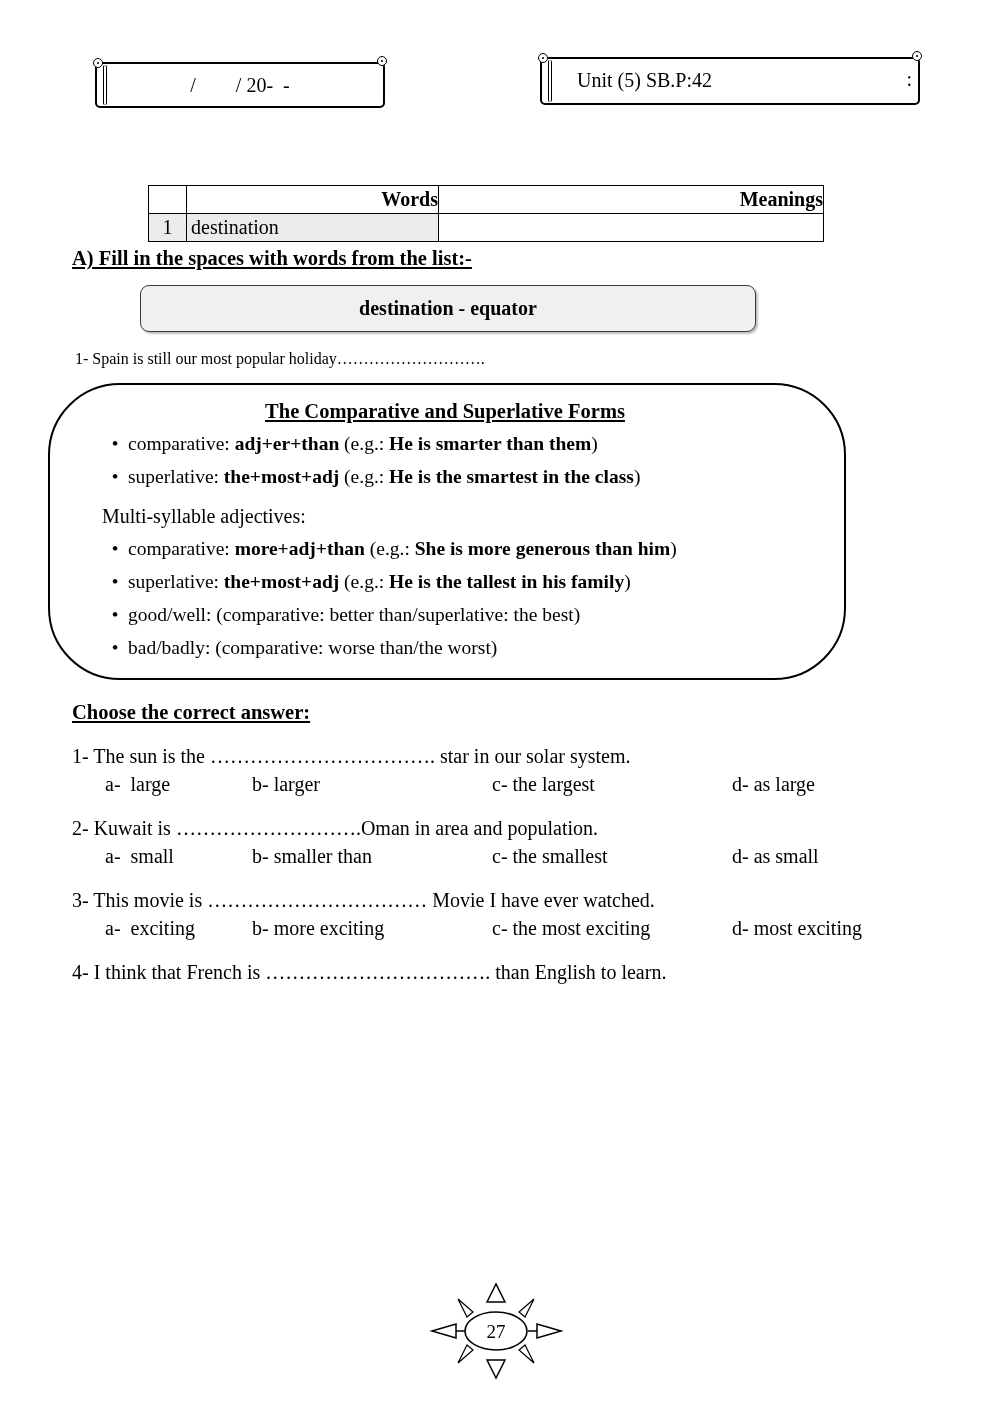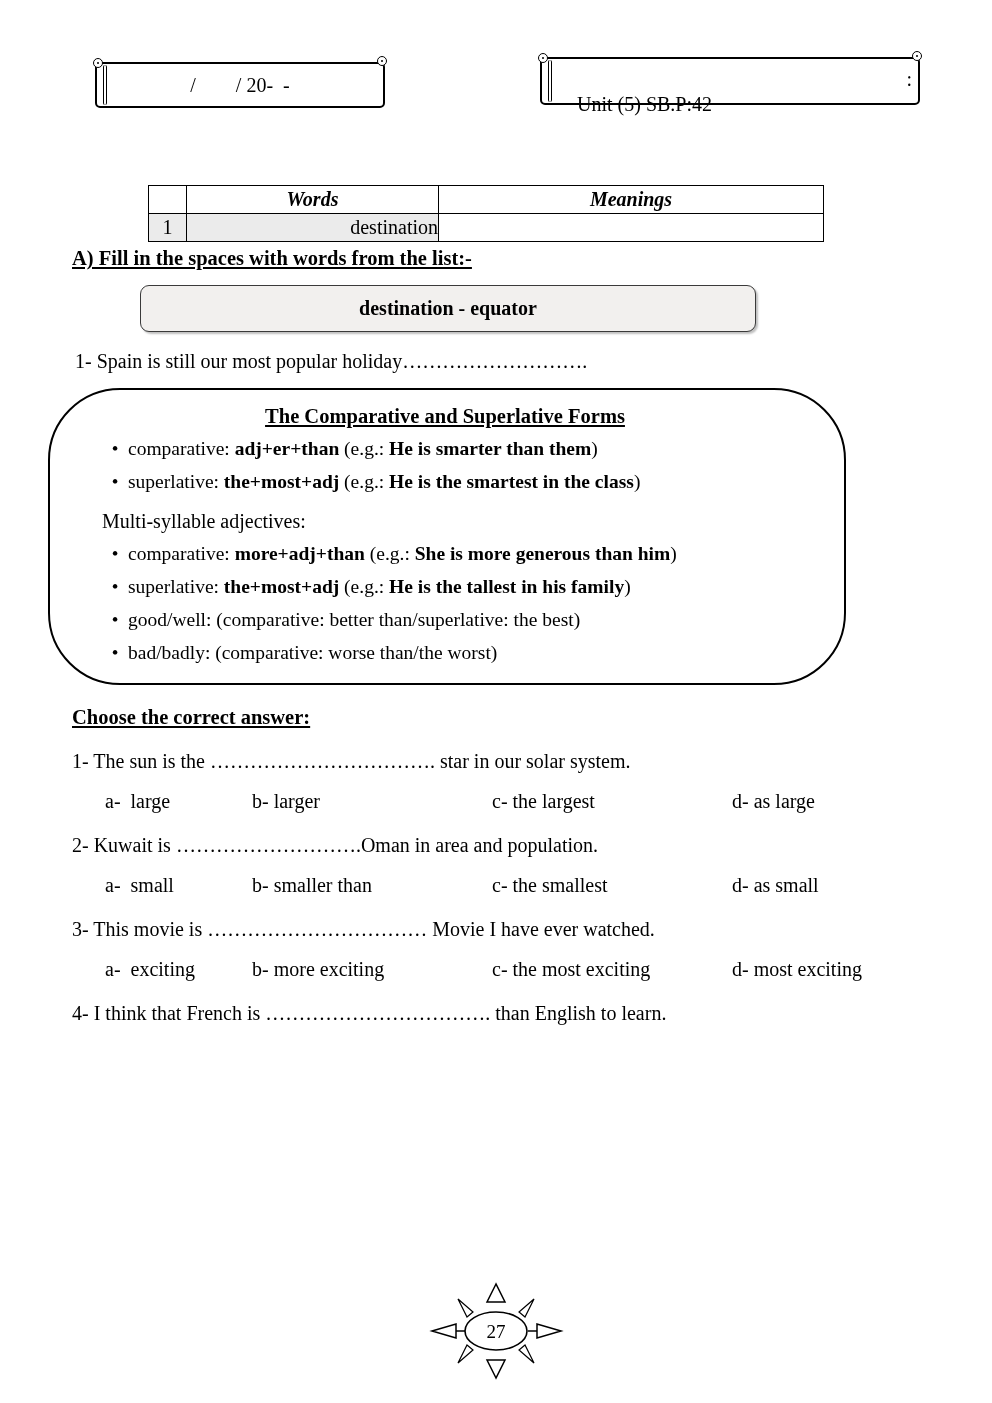--- a/index.html
+++ b/index.html
@@ -7,62 +7,62 @@
   body { font-family:"Liberation Serif", serif; color:#000; }
   .page { position:relative; width:992px; height:1403px; background:#fff; overflow:hidden; }
 
   
   .hdr { position:relative; height:185px; }
   .banner { position:absolute; border:2px solid #000; border-radius:5px; background:#fff; }
   .banner-left  { left:95px;  top:62px; width:290px; height:46px; }
   .banner-right { left:540px; top:57px; width:380px; height:48px; }
   .banner-text { display:block; line-height:42px; font-size:20px; white-space:pre; }
   .banner-left .banner-text { text-align:center; }
-  .banner-right .banner-text { padding-left:35px;margin-top:24px; }
+  .banner-right .banner-text { padding-left:35px; }
   .banner-colon { position:absolute; right:6px; top:9px; font-size:20px; }
   .pin { position:absolute; width:10px; height:10px; border:1.6px solid #000; border-radius:50%; background:#fff; }
   .pin::after { content:""; position:absolute; left:2.5px; top:2.5px; width:2px; height:2px; border-radius:50%; background:#000; }
   .pin-tl { left:-4px; top:-6px; }
   .pin-tr { right:-4px; top:-8px; }
   .curl { position:absolute; left:6px; top:1px; bottom:1px; width:4px; border-left:1.5px solid #000; border-right:1.5px solid #000; border-radius:3px; }
 
   
   table.vocab { border-collapse:collapse; margin-left:148px; }
   table.vocab td, table.vocab th { border:1.4px solid #000; height:28px; font-size:20px; vertical-align:middle; }
   .c-num { width:38px; text-align:center; }
   .c-words { width:252px; }
   .c-mean { width:385px; }
-  th.c-words, th.c-mean { font-weight:bold; text-align:center;font-style:italic; }
-  td.c-words { text-align:right; padding-left:10px;margin-left:20px; }
+  th.c-words, th.c-mean { font-weight:bold; text-align:right; }
+  td.c-words { text-align:left; padding-left:4px;margin-left:20px; }
   .shaded { background:#ebebeb; }
 
   
   .sec-title { margin:5px 0 0 72px; font-size:20.5px; font-weight:bold; text-decoration:underline; }
   .word-bank { margin:15px 0 0 140px; width:616px; border:1.6px solid #3a3a3a; border-radius:9px;
                background:#f2f0ee; box-shadow:2px 2px 2px rgba(0,0,0,0.25);
                text-align:center; font-weight:bold; font-size:20px; padding:11px 0; }
-  .fill-sentence { margin:18px 0 0 75px; font-size:20px; }
+  .fill-sentence { margin:18px 0 0 75px; font-size:16px; }
 
   
   .grammar-box { margin:15px 0 0 48px; width:798px; border:2px solid #000; border-radius:72px;
                  padding:15px 56px 18px 52px; }
   .gb-title { text-align:center; font-size:20.5px; font-weight:bold; text-decoration:underline; }
   .gb-head { margin-top:8px; font-size:20px; }
   .gb-head.gap { margin-top:16px; }
   .bullet-line { display:flex; margin-top:9px; font-size:19.5px; line-height:24px; }
   .dot { width:26px; text-align:center; font-size:19px; flex:0 0 26px; }
   .bt { flex:1; }
   .bt b { font-weight:bold; }
 
   
   .choose-title { margin:21px 10px 0 72px; font-size:20.5px; font-weight:bold; text-decoration:underline; }
   .questions { margin:0 60px 0 72px; }
   .question { margin-top:21px; }
   .q-text { font-size:20px; }
-  .options { margin-top:17px; padding-left:33px; display:grid;
+  .options { margin-top:5px; padding-left:33px; display:grid;
              grid-template-columns:147px 240px 240px 1fr; font-size:20px; white-space:pre; }
 
   
   .page-sun { position:absolute; left:424px; top:1282px; width:145px; height:98px; }
   .page-sun text { font-family:"Liberation Serif", serif; }
 </style>
 </head>
 <body>
 
 <div class="page">

